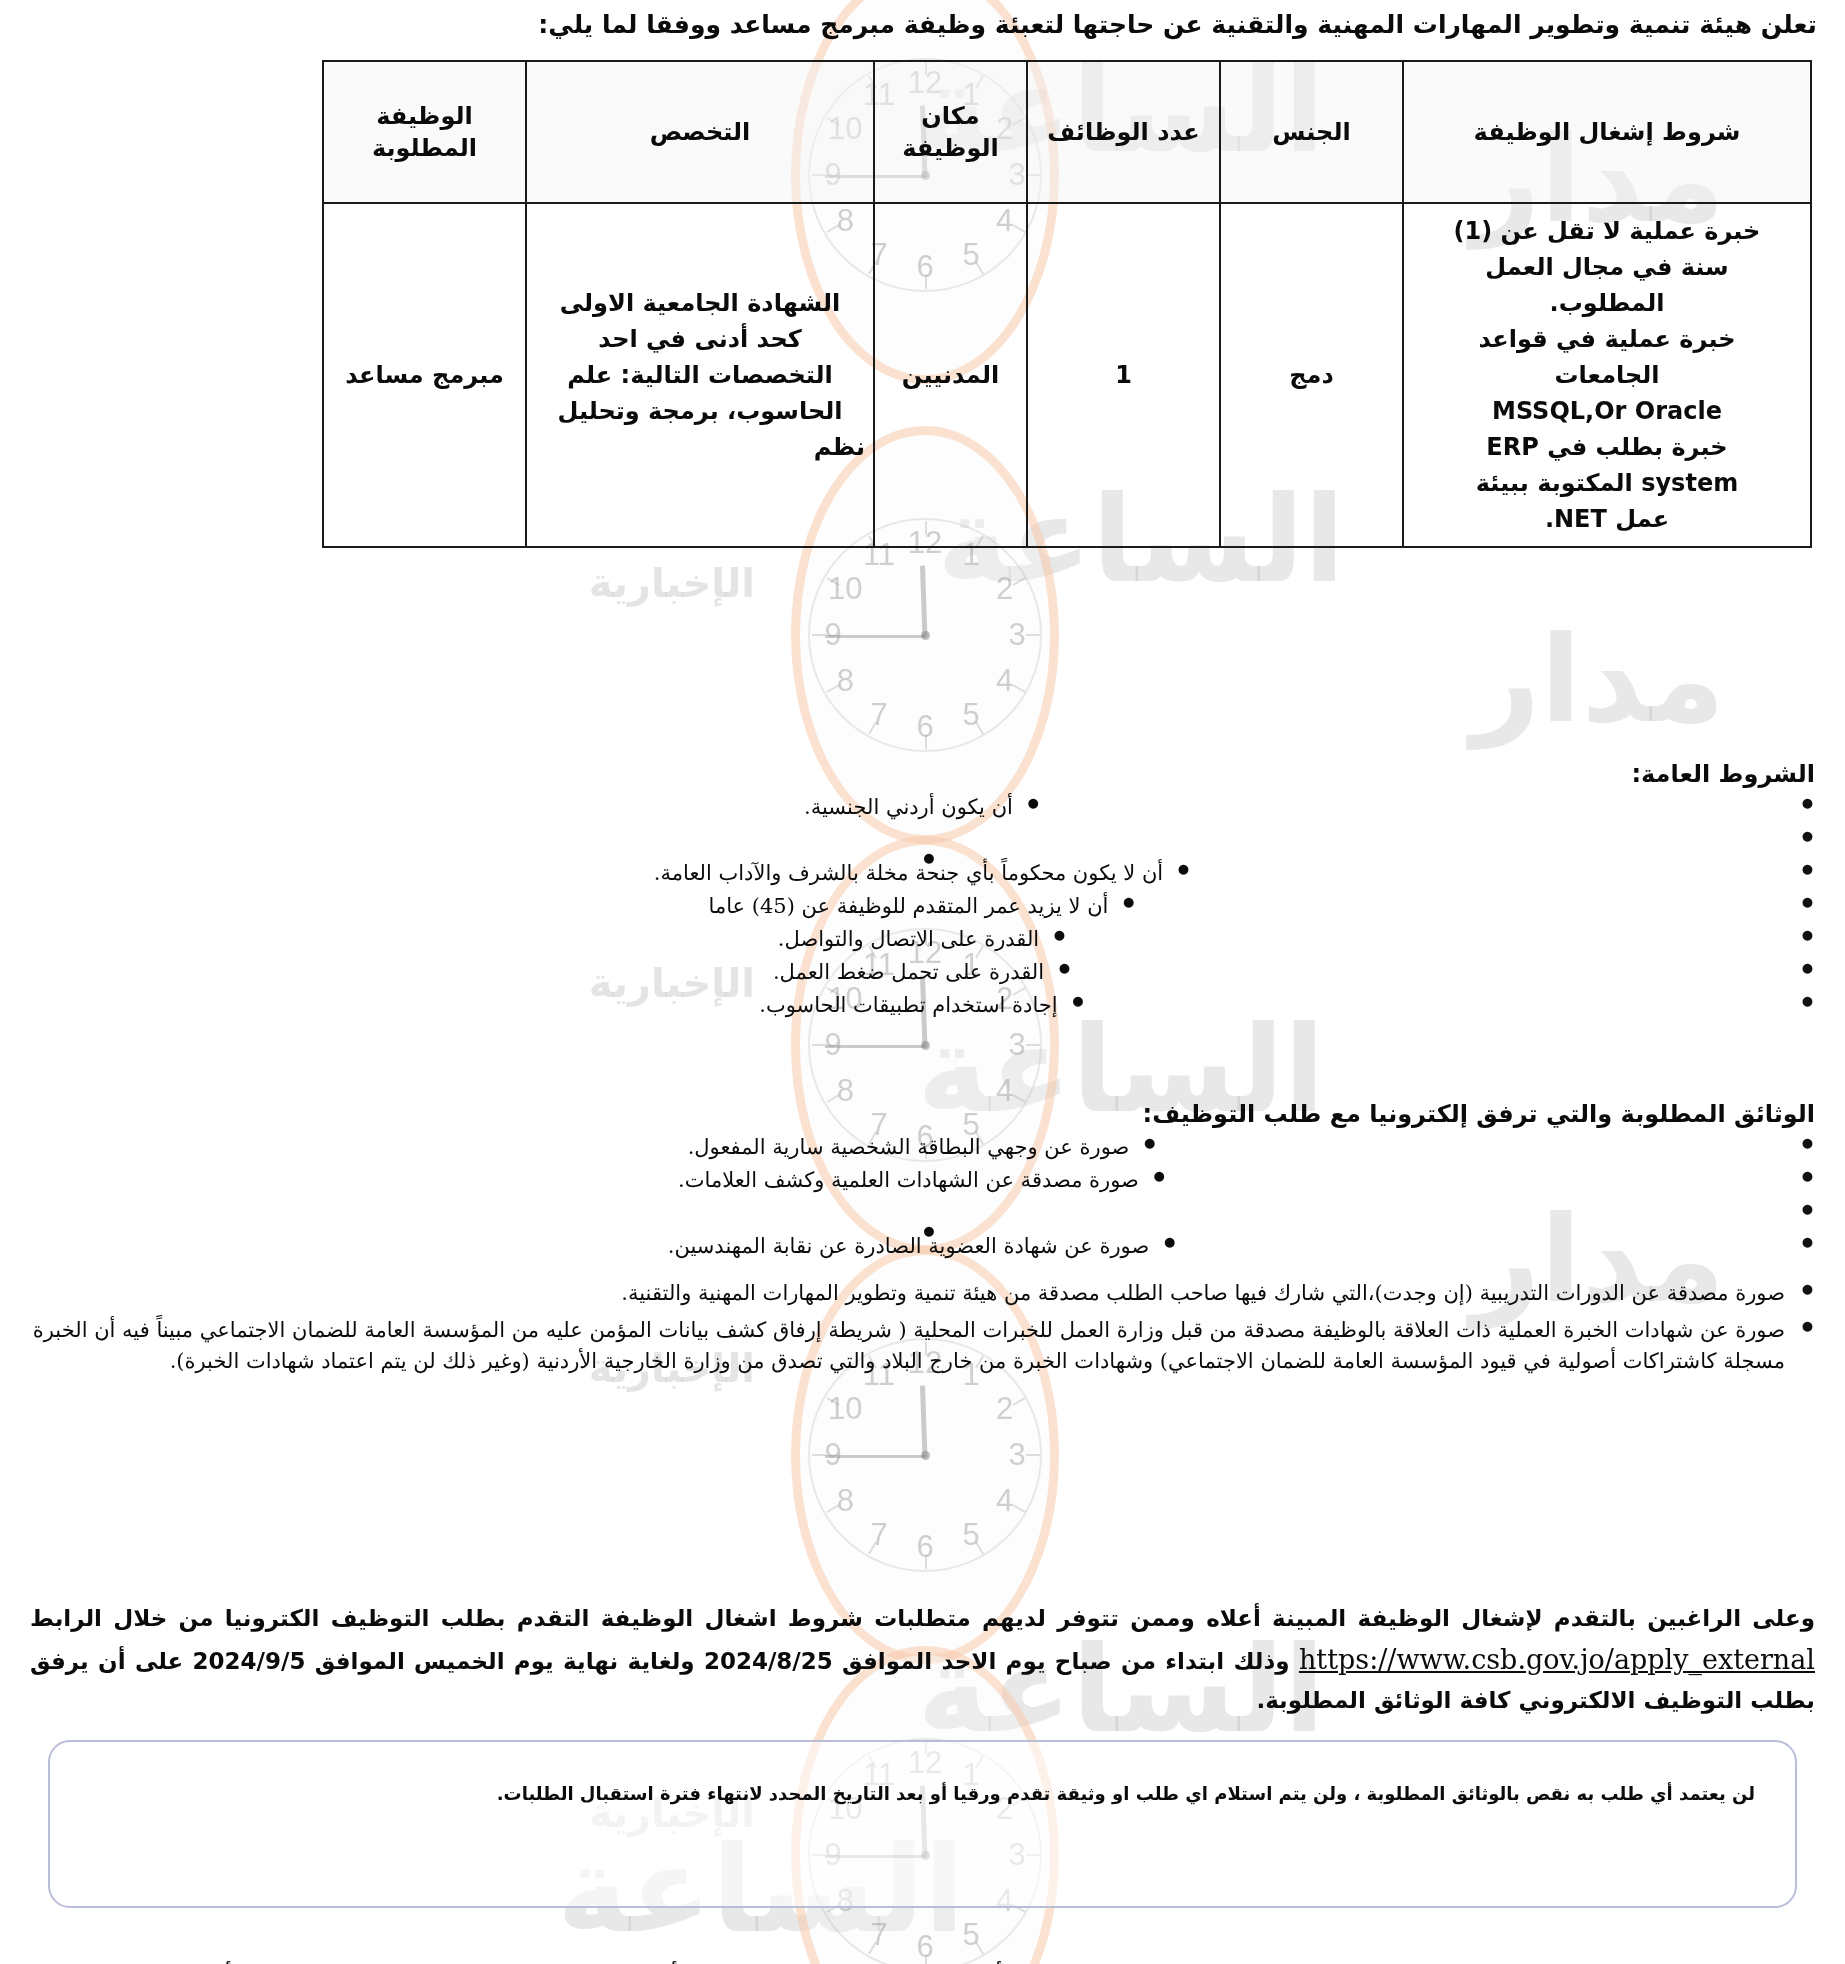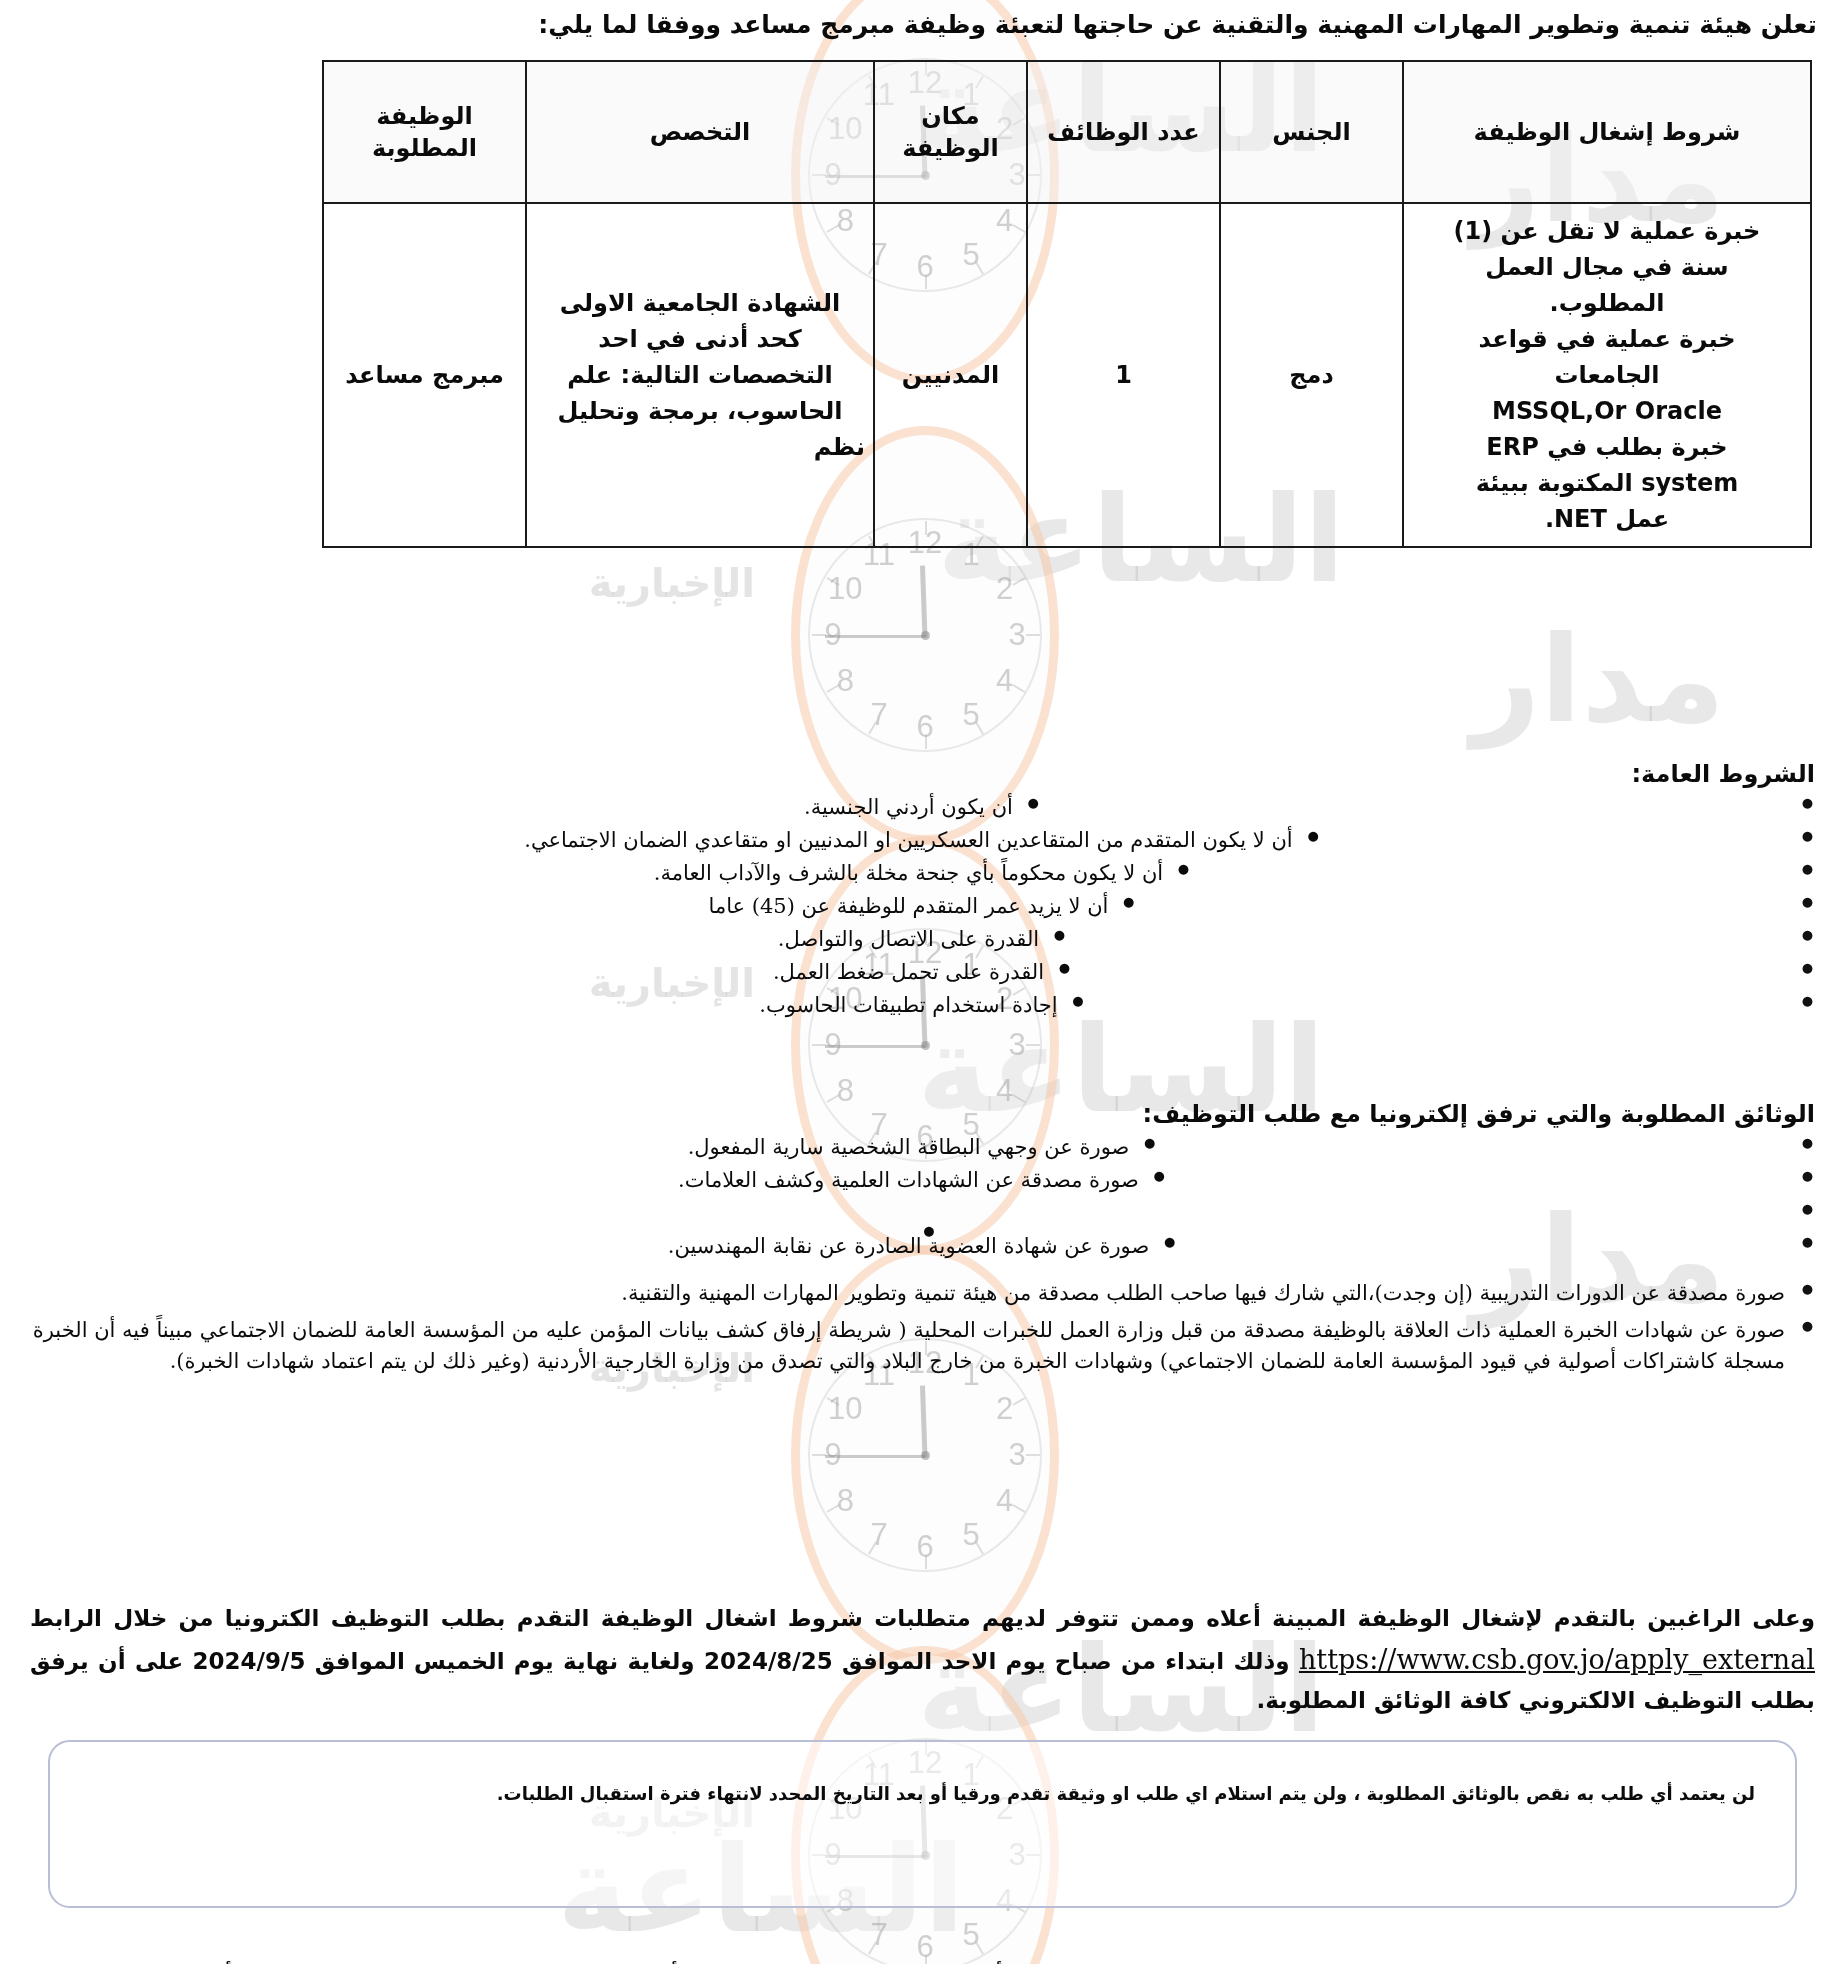--- a/index.html
+++ b/index.html
@@ -479,21 +479,20 @@
     <ul class="bullets">
       <li style="padding-right:0; margin-right:0; text-align:center;">
         <span style="display:inline-block; position:relative; padding-right:28px; text-align:right;">
           <span style="position:absolute; right:2px; top:1px; font-size:13px;">●</span>
           <span>أن يكون أردني الجنسية.</span>
         </span>
       </li>
       <li style="padding-right:0; text-align:center;">
         <span style="display:inline-block; position:relative; padding-right:28px; text-align:right;">
           <span style="position:absolute; right:2px; top:1px; font-size:13px;">●</span>
-          <span>أن لا يكون المتقدم من المتقاعدين العسكريين او المدنيين او متقاعدي الضمان الاجتماعي.</span>
         </span>
       </li>
       <li style="padding-right:0; text-align:center;">
         <span style="display:inline-block; position:relative; padding-right:28px; text-align:right;">
           <span style="position:absolute; right:2px; top:1px; font-size:13px;">●</span>
           <span>أن لا يكون محكوماً بأي جنحة مخلة بالشرف والآداب العامة.</span>
         </span>
       </li>
       <li style="padding-right:0; text-align:center;">
         <span style="display:inline-block; position:relative; padding-right:28px; text-align:right;">

